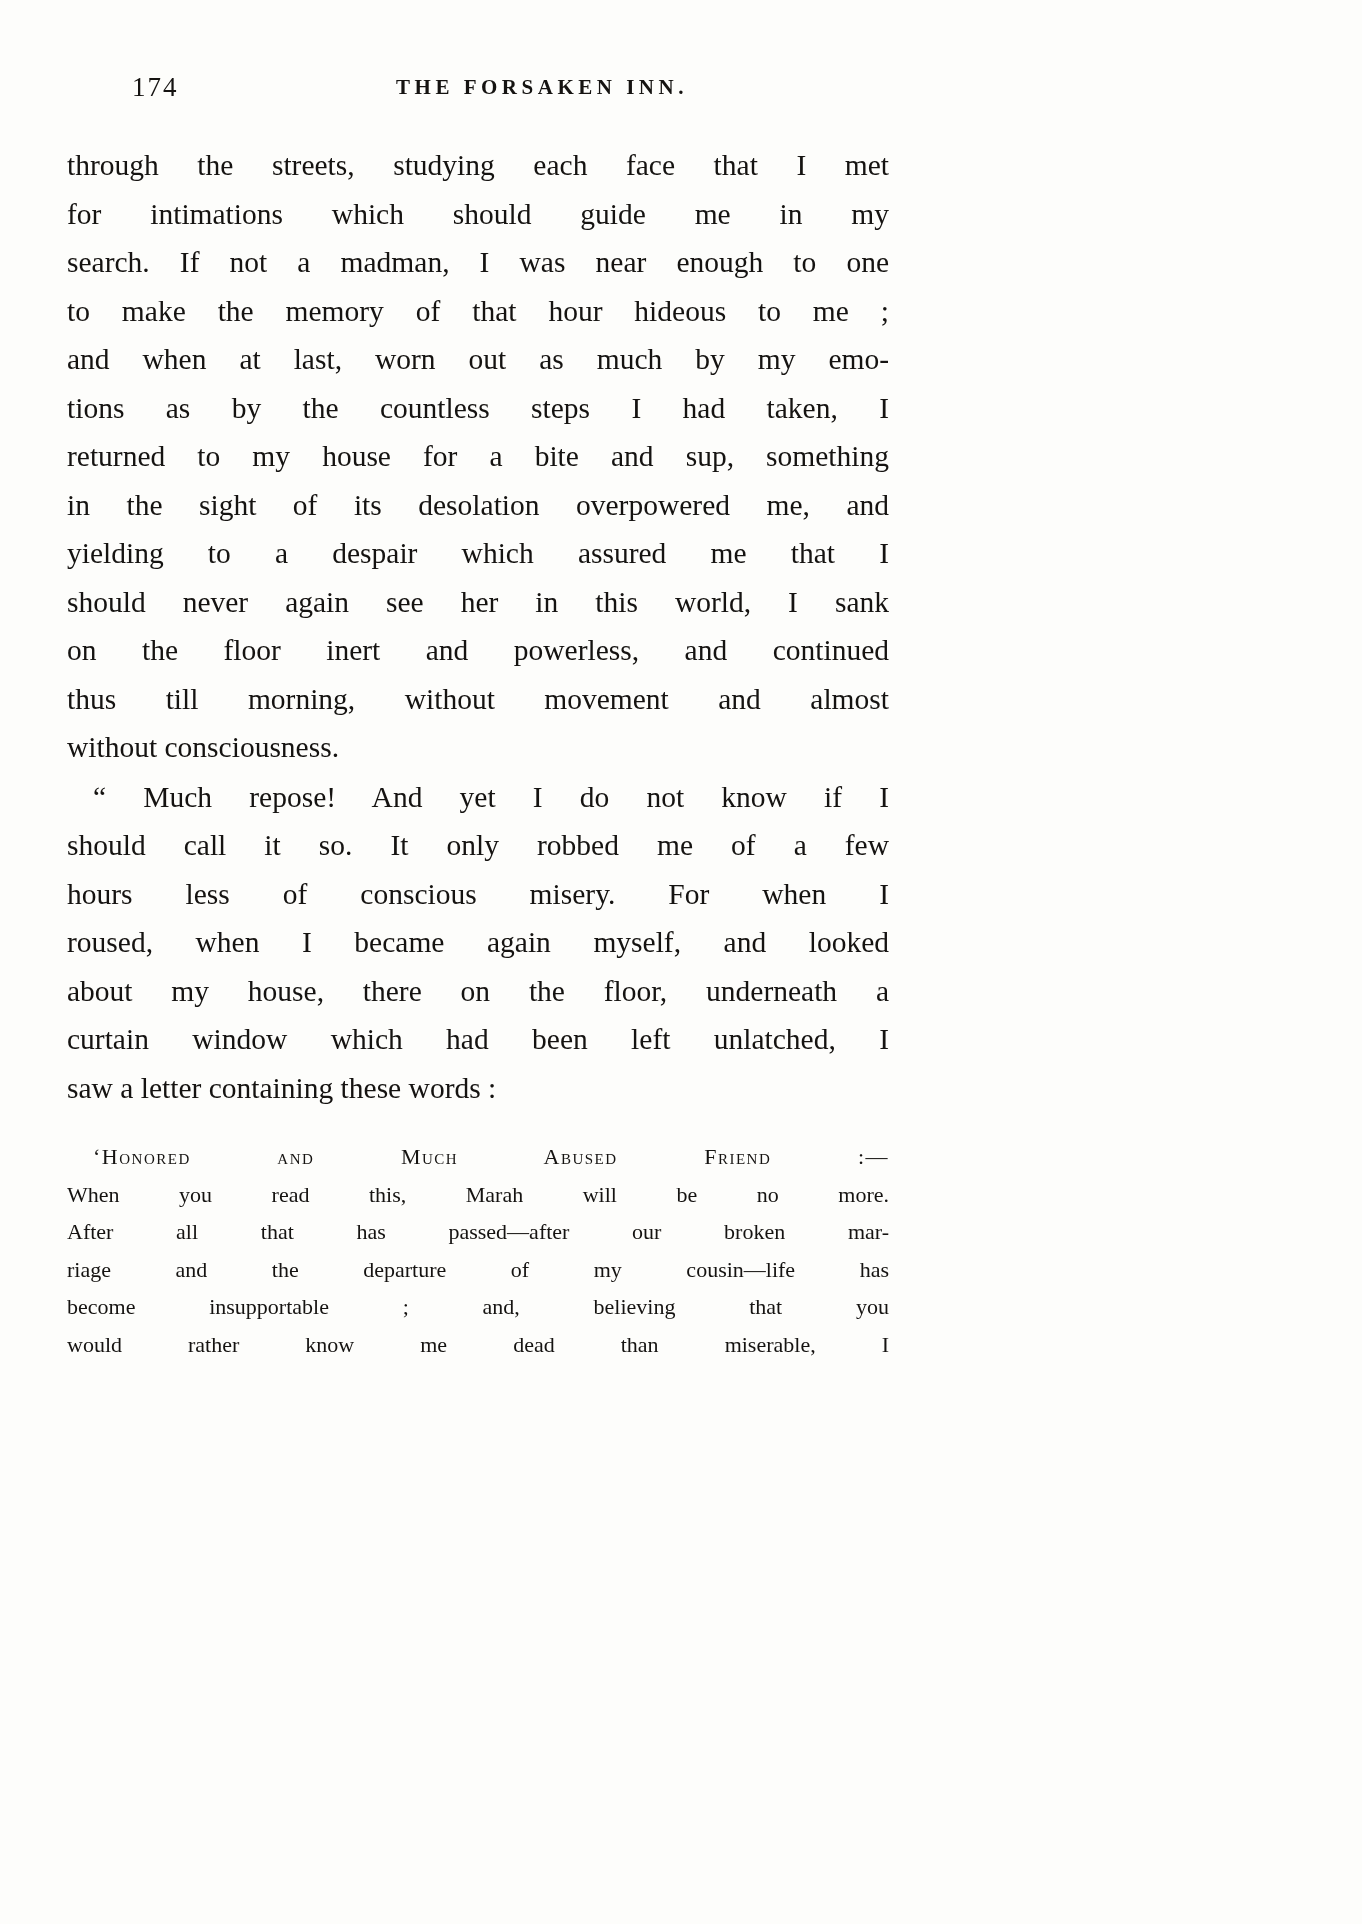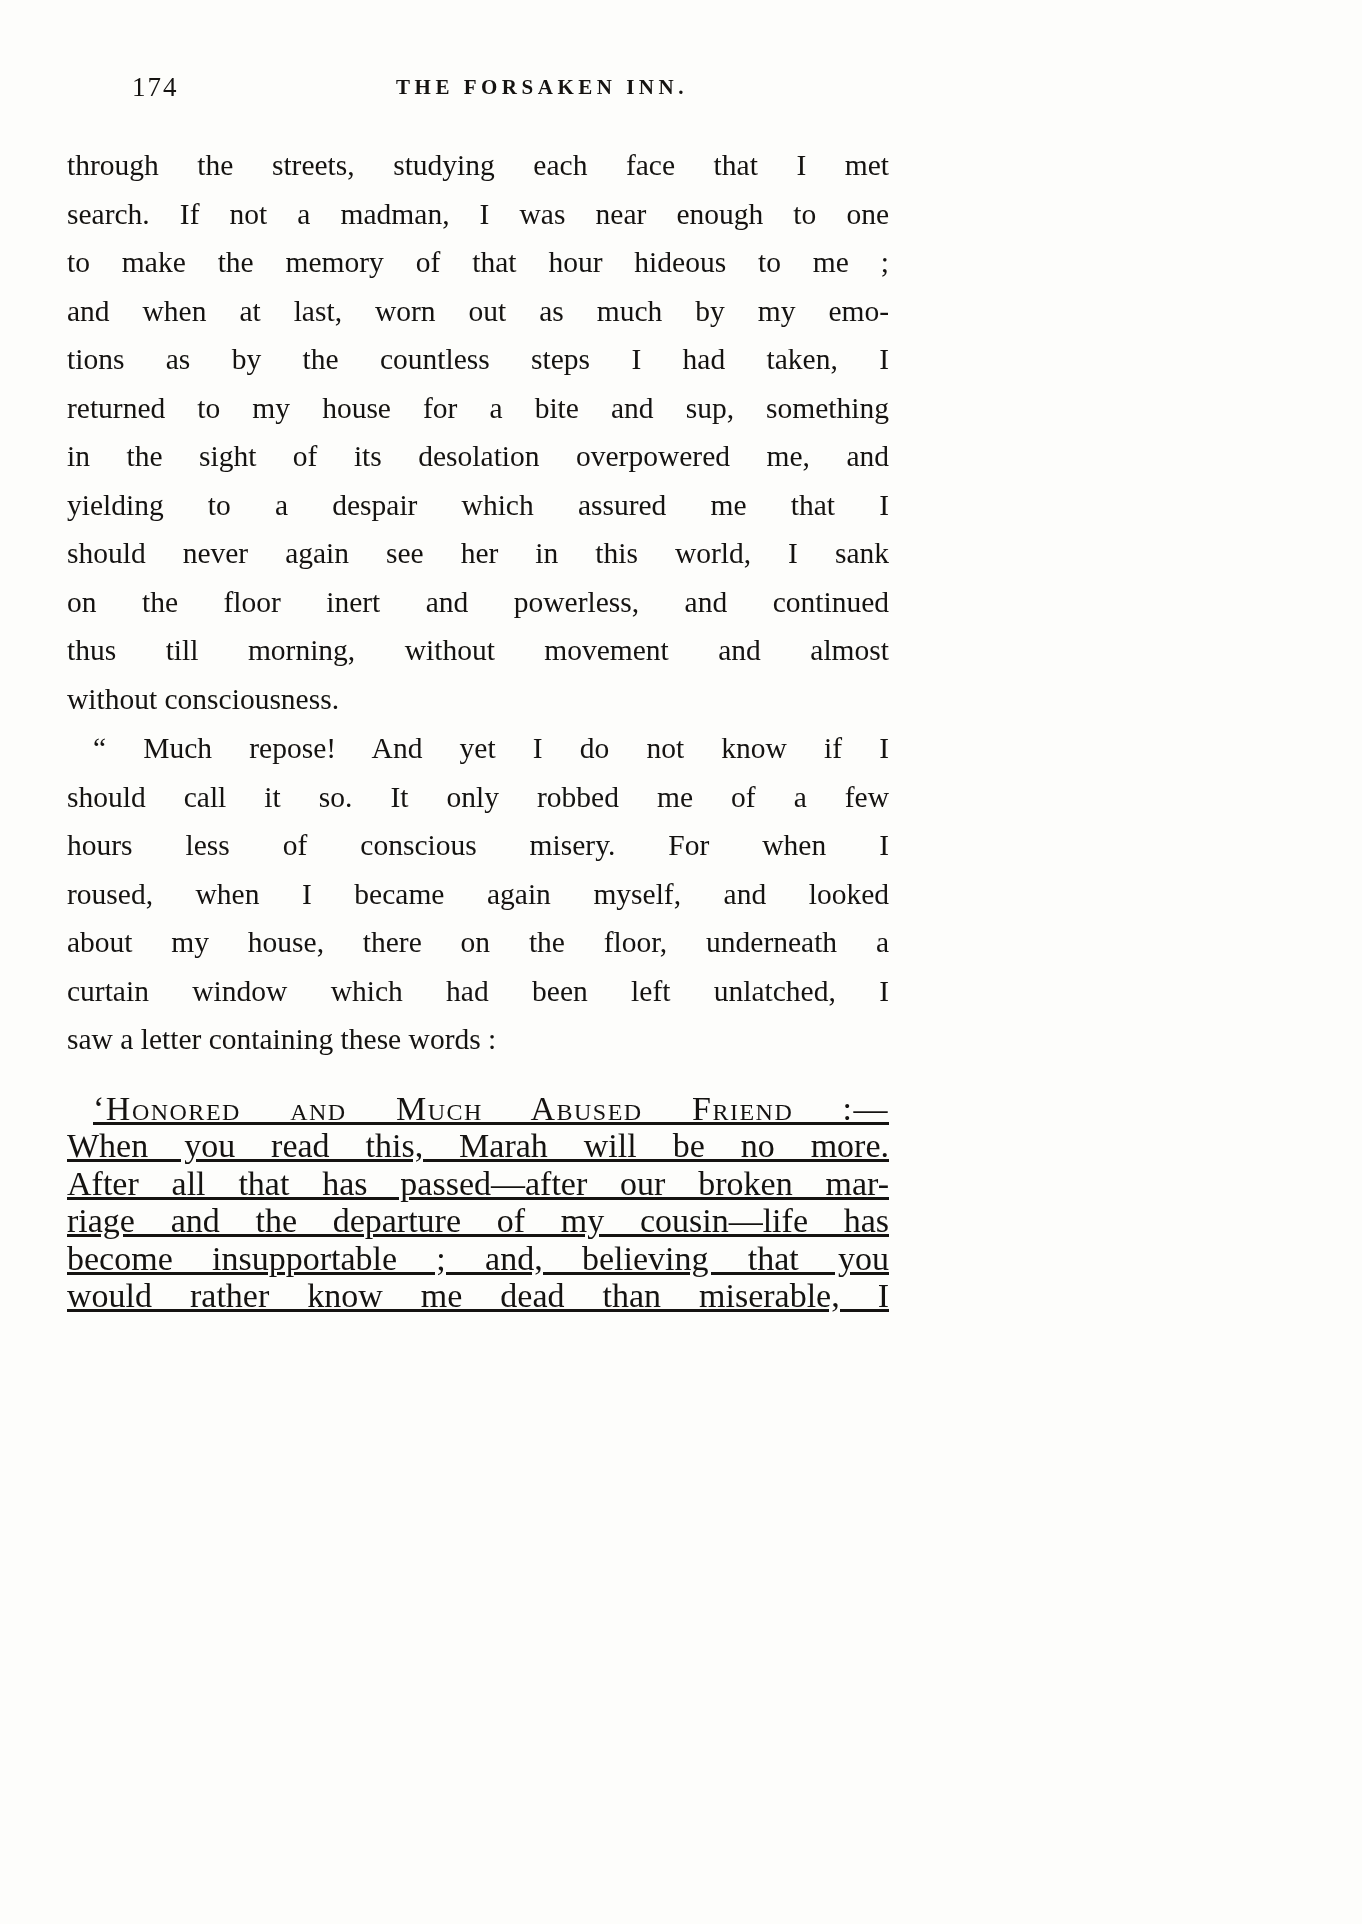--- a/index.html
+++ b/index.html
@@ -55,23 +55,22 @@
     text-align-last: justify;
   }
   .para.body .line {
     font-size: 29.5px;
     line-height: 48.5px;
   }
   .para.letter {
     margin-top: 26px;
   }
   .para.letter .line {
-    font-size: 34px;
+    font-size: 22px;
     line-height: 37.5px;
-    text-decoration: underline;
   }
   .line.lastleft {
     text-align-last: left;
   }
   .para.indent .line:first-child {
     text-indent: 26px;
   }
   .line.smallcaps {
     font-variant: small-caps;
     letter-spacing: 1.5px;
@@ -81,20 +80,21 @@
 <body>
 
 <div class="page">
   <div class="header">
     <span class="pagenum">174</span>
     <span class="runhead">THE FORSAKEN INN.</span>
   </div>
   <div class="textblock">
       <div class="para body">
         <div class="line">through the streets, studying each face that I met</div>
+        <div class="line">for intimations which should guide me in my</div>
         <div class="line">search.  If not a madman, I was near enough to one</div>
         <div class="line">to make the memory of that hour hideous to me ;</div>
         <div class="line">and when at last, worn out as much by my emo-</div>
         <div class="line">tions as by the countless steps I had taken, I</div>
         <div class="line">returned to my house for a bite and sup, something</div>
         <div class="line">in the sight of its desolation overpowered me, and</div>
         <div class="line">yielding to a despair which assured me that I</div>
         <div class="line">should never again see her in this world, I sank</div>
         <div class="line">on the floor inert and powerless, and continued</div>
         <div class="line">thus till morning, without movement and almost</div>

